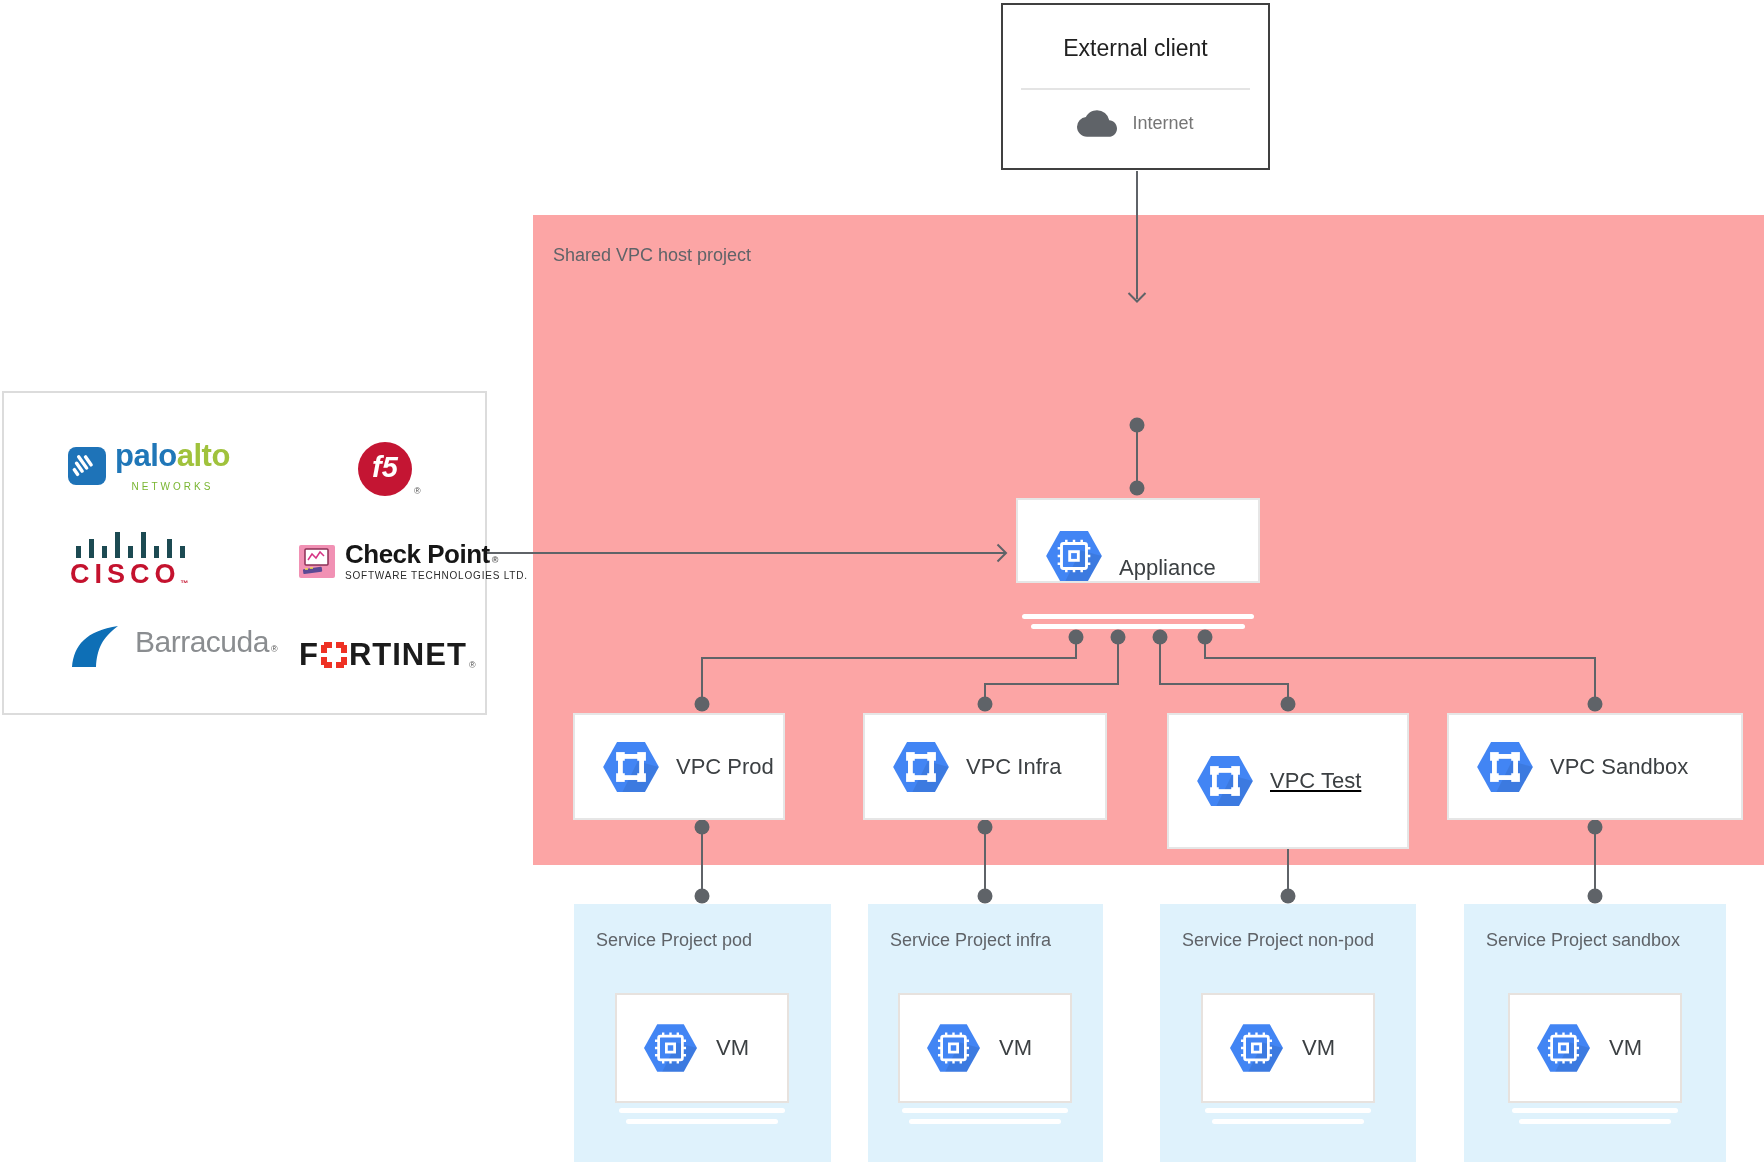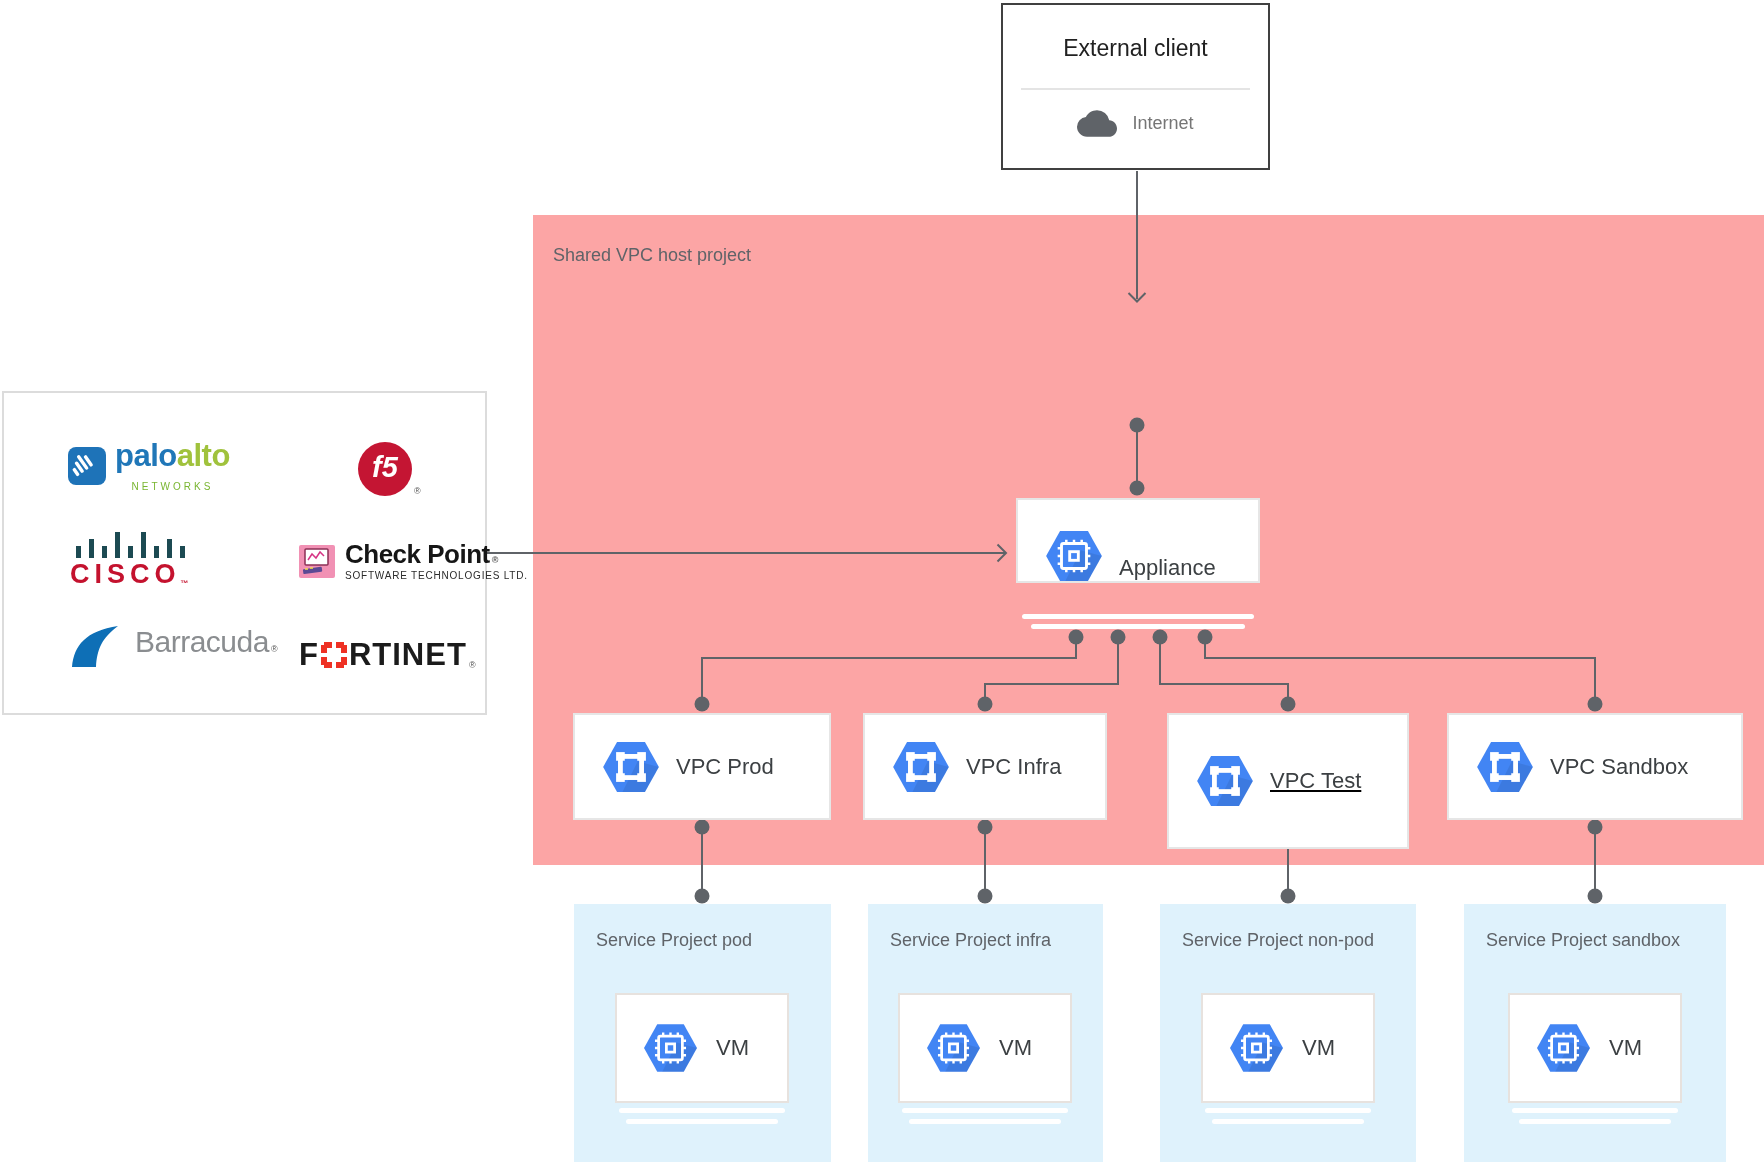--- a/index.html
+++ b/index.html
@@ -159,21 +159,21 @@
 
   <div class="node" style="left:1016px;top:498px;width:244px;height:85px;align-items:flex-end;">
     <svg class="hex">
         <use href="#hex-chip"></use>
       </svg>
     <span class="node-label">Appliance</span>
   </div>
   <div class="stack" style="left:1022px;top:614px;width:232px;"></div>
   <div class="stack" style="left:1031px;top:624px;width:214px;"></div>
 
-  <div class="node" style="left:573px;top:713px;width:258px;height:107px;">
+  <div class="node" style="left:573px;top:713px;width:212px;height:107px;">
     <svg class="hex">
         <use href="#hex-vpc"></use>
       </svg>
     <span class="node-label">VPC Prod</span>
   </div>
   <div class="node" style="left:863px;top:713px;width:244px;height:107px;">
     <svg class="hex">
         <use href="#hex-vpc"></use>
       </svg>
     <span class="node-label">VPC Infra</span>

